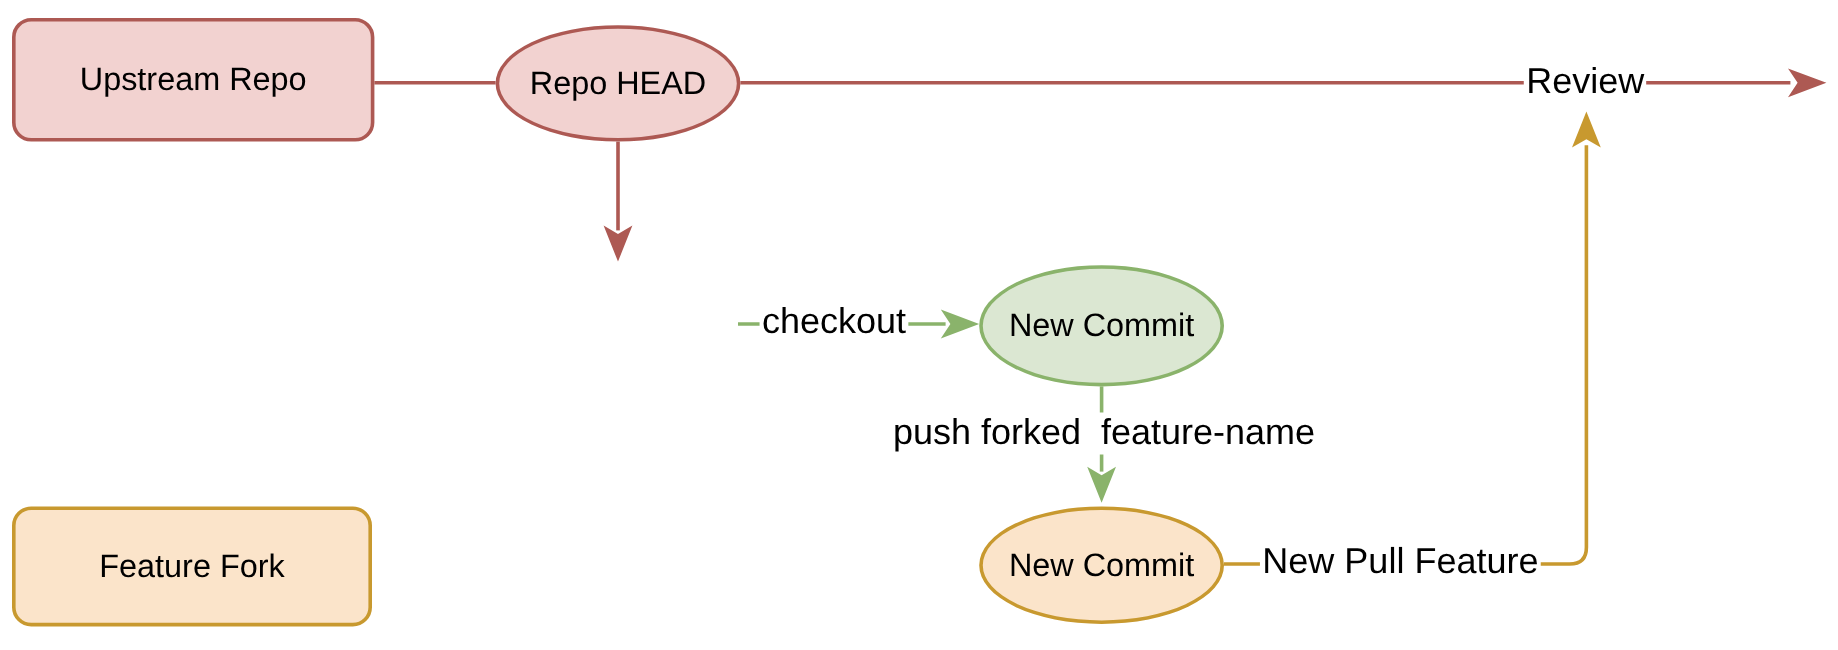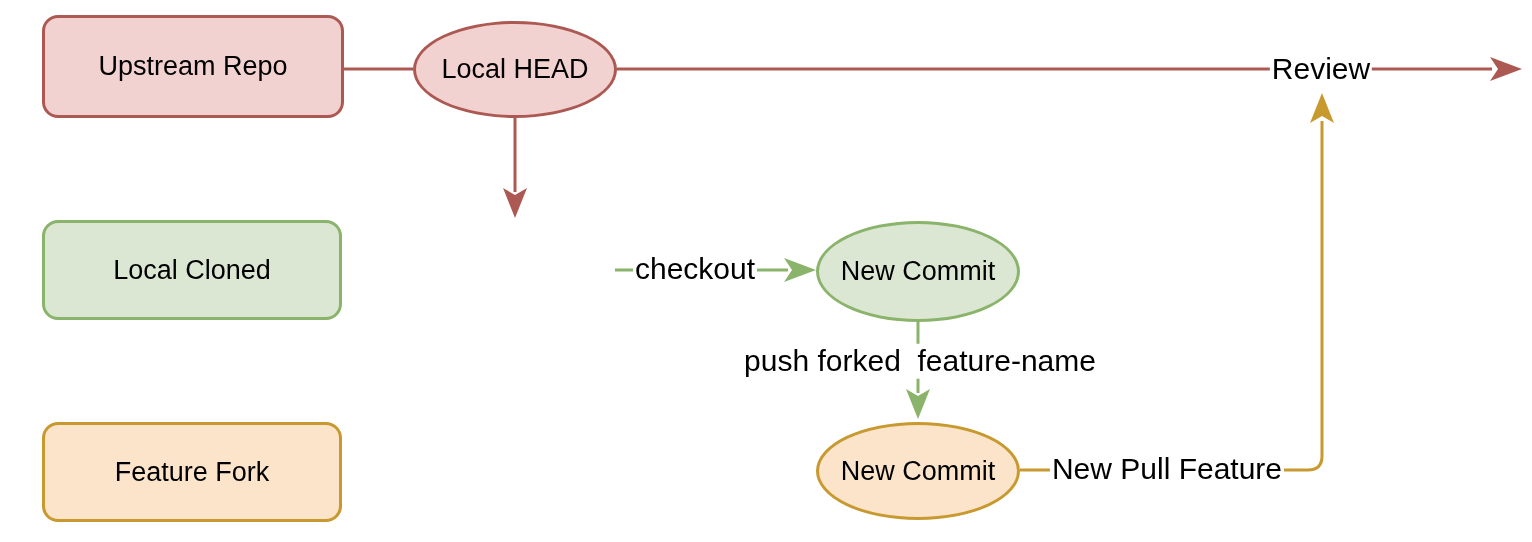--- a/index.html
+++ b/index.html
@@ -38,21 +38,21 @@
     align-items: center;
     justify-content: center;
     text-align: center;
     font-size: 27px;
     color: #000000;
     line-height: 1.2;
     box-sizing: border-box;
     border-style: solid;
     border-width: 3px;
   }
-  .lane { border-radius: 16px; margin-left: 32px; }
+  .lane { border-radius: 16px; }
   .node { border-radius: 50%; }
   .theme-red   { background: #f2d2d0; border-color: #ad5953; }
   .theme-green { background: #dbe7d2; border-color: #8ab36b; }
   .theme-gold  { background: #fbe4ca; border-color: #c8992f; }
 
   .edge-label {
     position: absolute;
     transform: translate(-50%, -50%);
     background: #ffffff;
     color: #000000;
@@ -97,30 +97,27 @@
     <g>
       <path class="edge-line stroke-gold" d="M 1020 470 L 1308 470 Q 1322 470 1322 456 L 1322 121"></path>
       <polygon class="head-gold" points="1322,93 1310,123 1322,116 1334,123"></polygon>
     </g>
   </svg>
 
   <div class="lane theme-red" style="left:10px; top:15px; width:302px; height:103px">
     <span>Upstream Repo</span>
   </div>
 
-  <div class="lane theme-green" style="left:10px; top:220px; width:300px; height:100px">
-    <span>Local Cloned</span>
-  </div>
 
   <div class="lane theme-gold" style="left:10px; top:422px; width:300px; height:100px">
     <span>Feature Fork</span>
   </div>
 
   <div class="node theme-red" style="left:413px; top:21px; width:204px; height:97px">
-    <span>Local HEAD</span>
+    <span>Repo HEAD</span>
   </div>
 
 
   <div class="node theme-green" style="left:816px; top:221px; width:204px; height:101px">
     <span>New Commit</span>
   </div>
 
   <div class="node theme-gold" style="left:816px; top:422px; width:204px; height:98px">
     <span>New Commit</span>
   </div>

